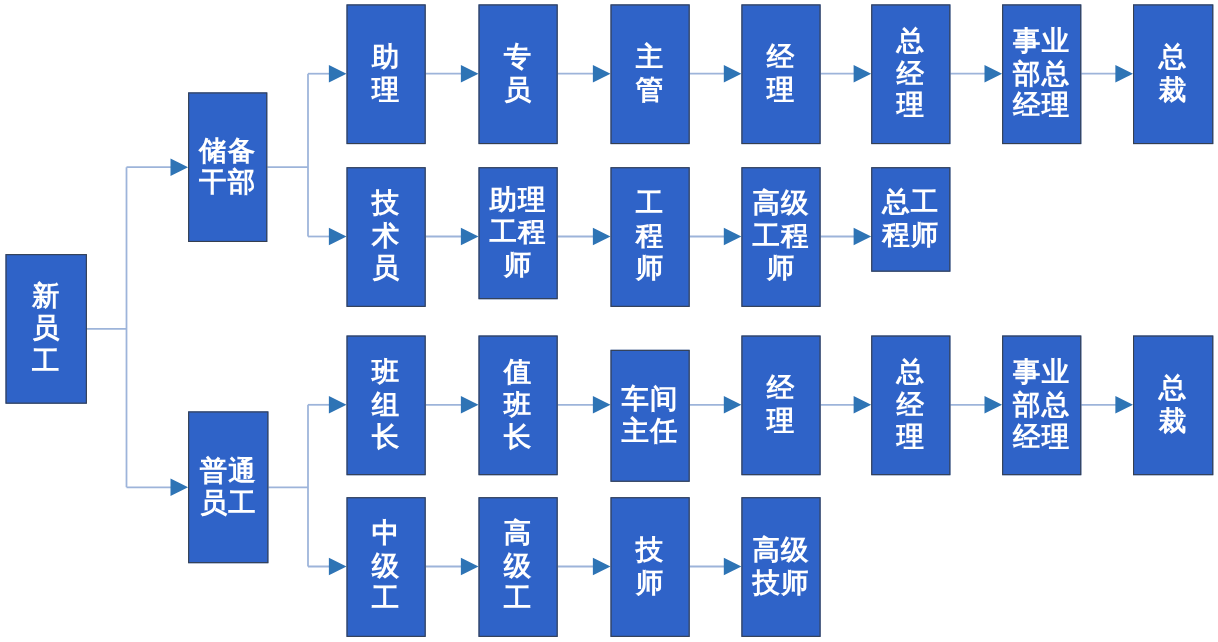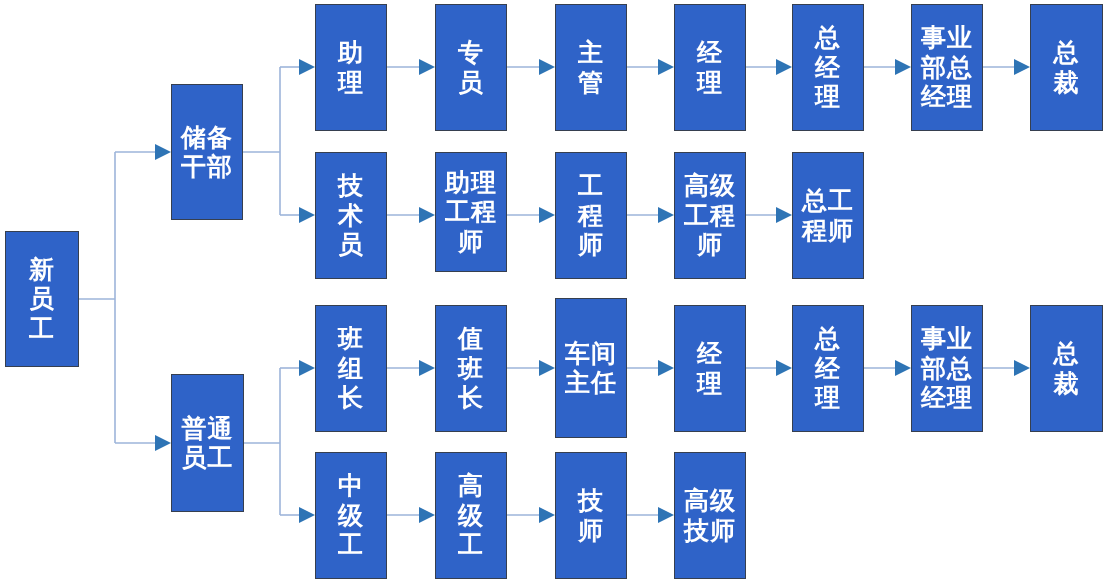--- a/index.html
+++ b/index.html
@@ -124,30 +124,30 @@
 员</div>
   <div class="node" style="left:435px;top:152px;width:72px;height:120px">助理
 工程
 师</div>
   <div class="node" style="left:555px;top:152px;width:72px;height:127px">工
 程
 师</div>
   <div class="node" style="left:674px;top:152px;width:72px;height:127px">高级
 工程
 师</div>
-  <div class="node" style="left:792px;top:152px;width:72px;height:127px">总工
+  <div class="node" style="left:792px;top:152px;width:72px;height:95px">总工
 程师</div>
 
   <div class="node" style="left:315px;top:305px;width:72px;height:127px">班
 组
 长</div>
   <div class="node" style="left:435px;top:305px;width:72px;height:127px">值
 班
 长</div>
-  <div class="node" style="left:555px;top:298px;width:72px;height:140px">车间
+  <div class="node" style="left:555px;top:318px;width:72px;height:120px">车间
 主任</div>
   <div class="node" style="left:674px;top:305px;width:72px;height:127px">经
 理</div>
   <div class="node" style="left:792px;top:305px;width:72px;height:127px">总
 经
 理</div>
   <div class="node" style="left:911px;top:305px;width:72px;height:127px">事业
 部总
 经理</div>
   <div class="node" style="left:1030px;top:305px;width:73px;height:127px">总

